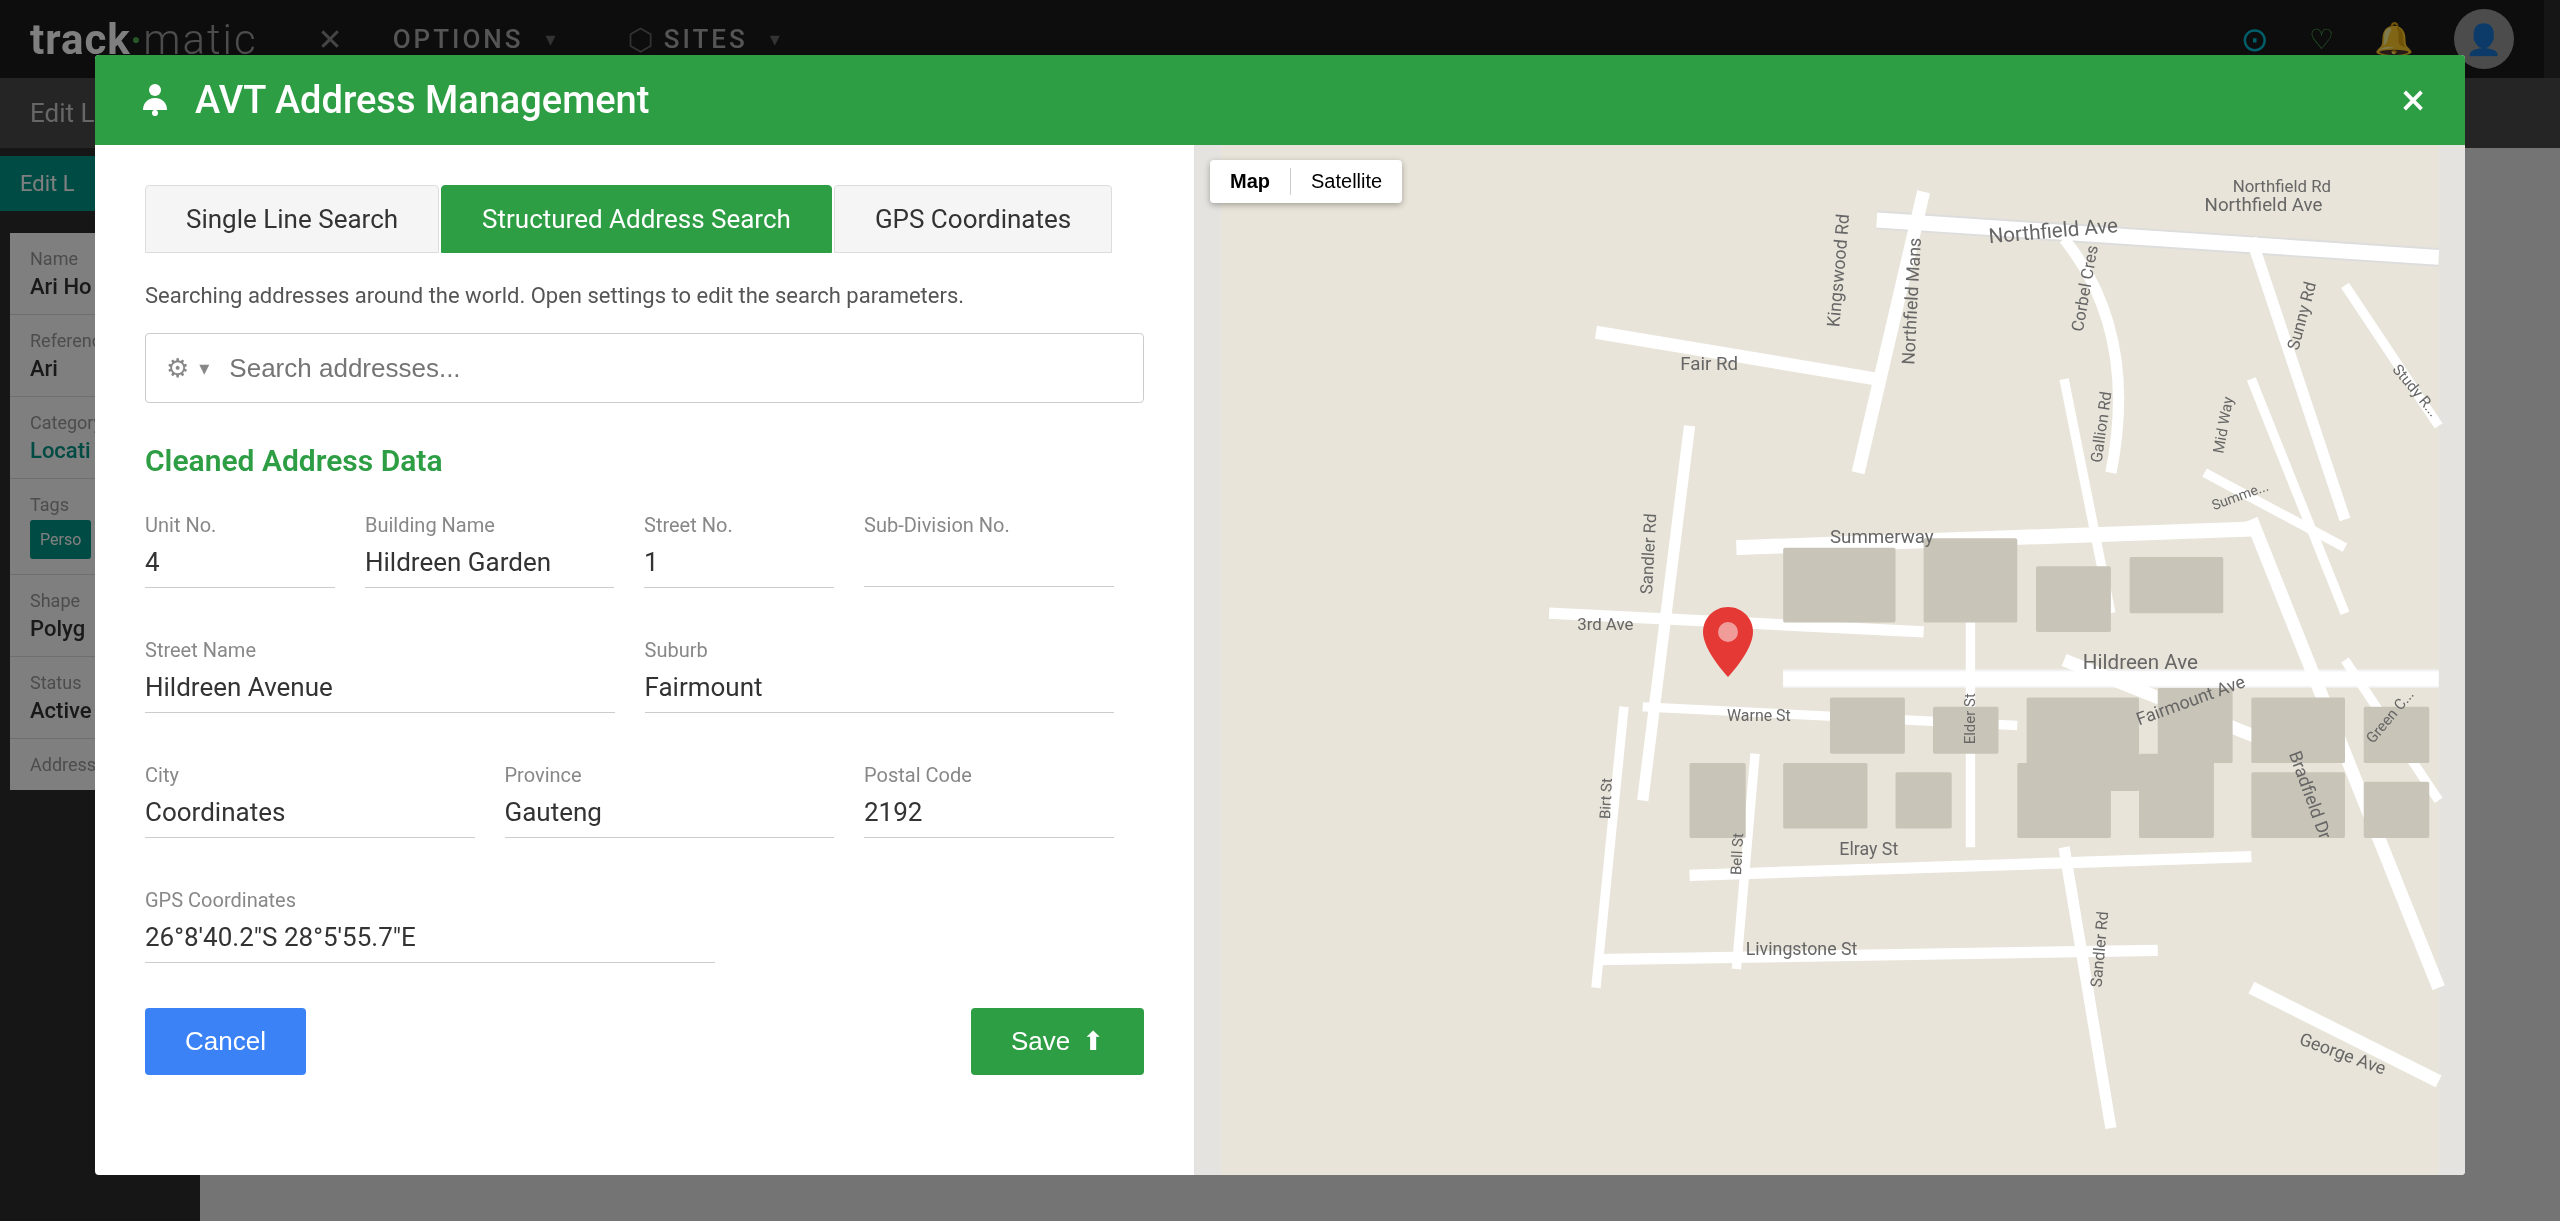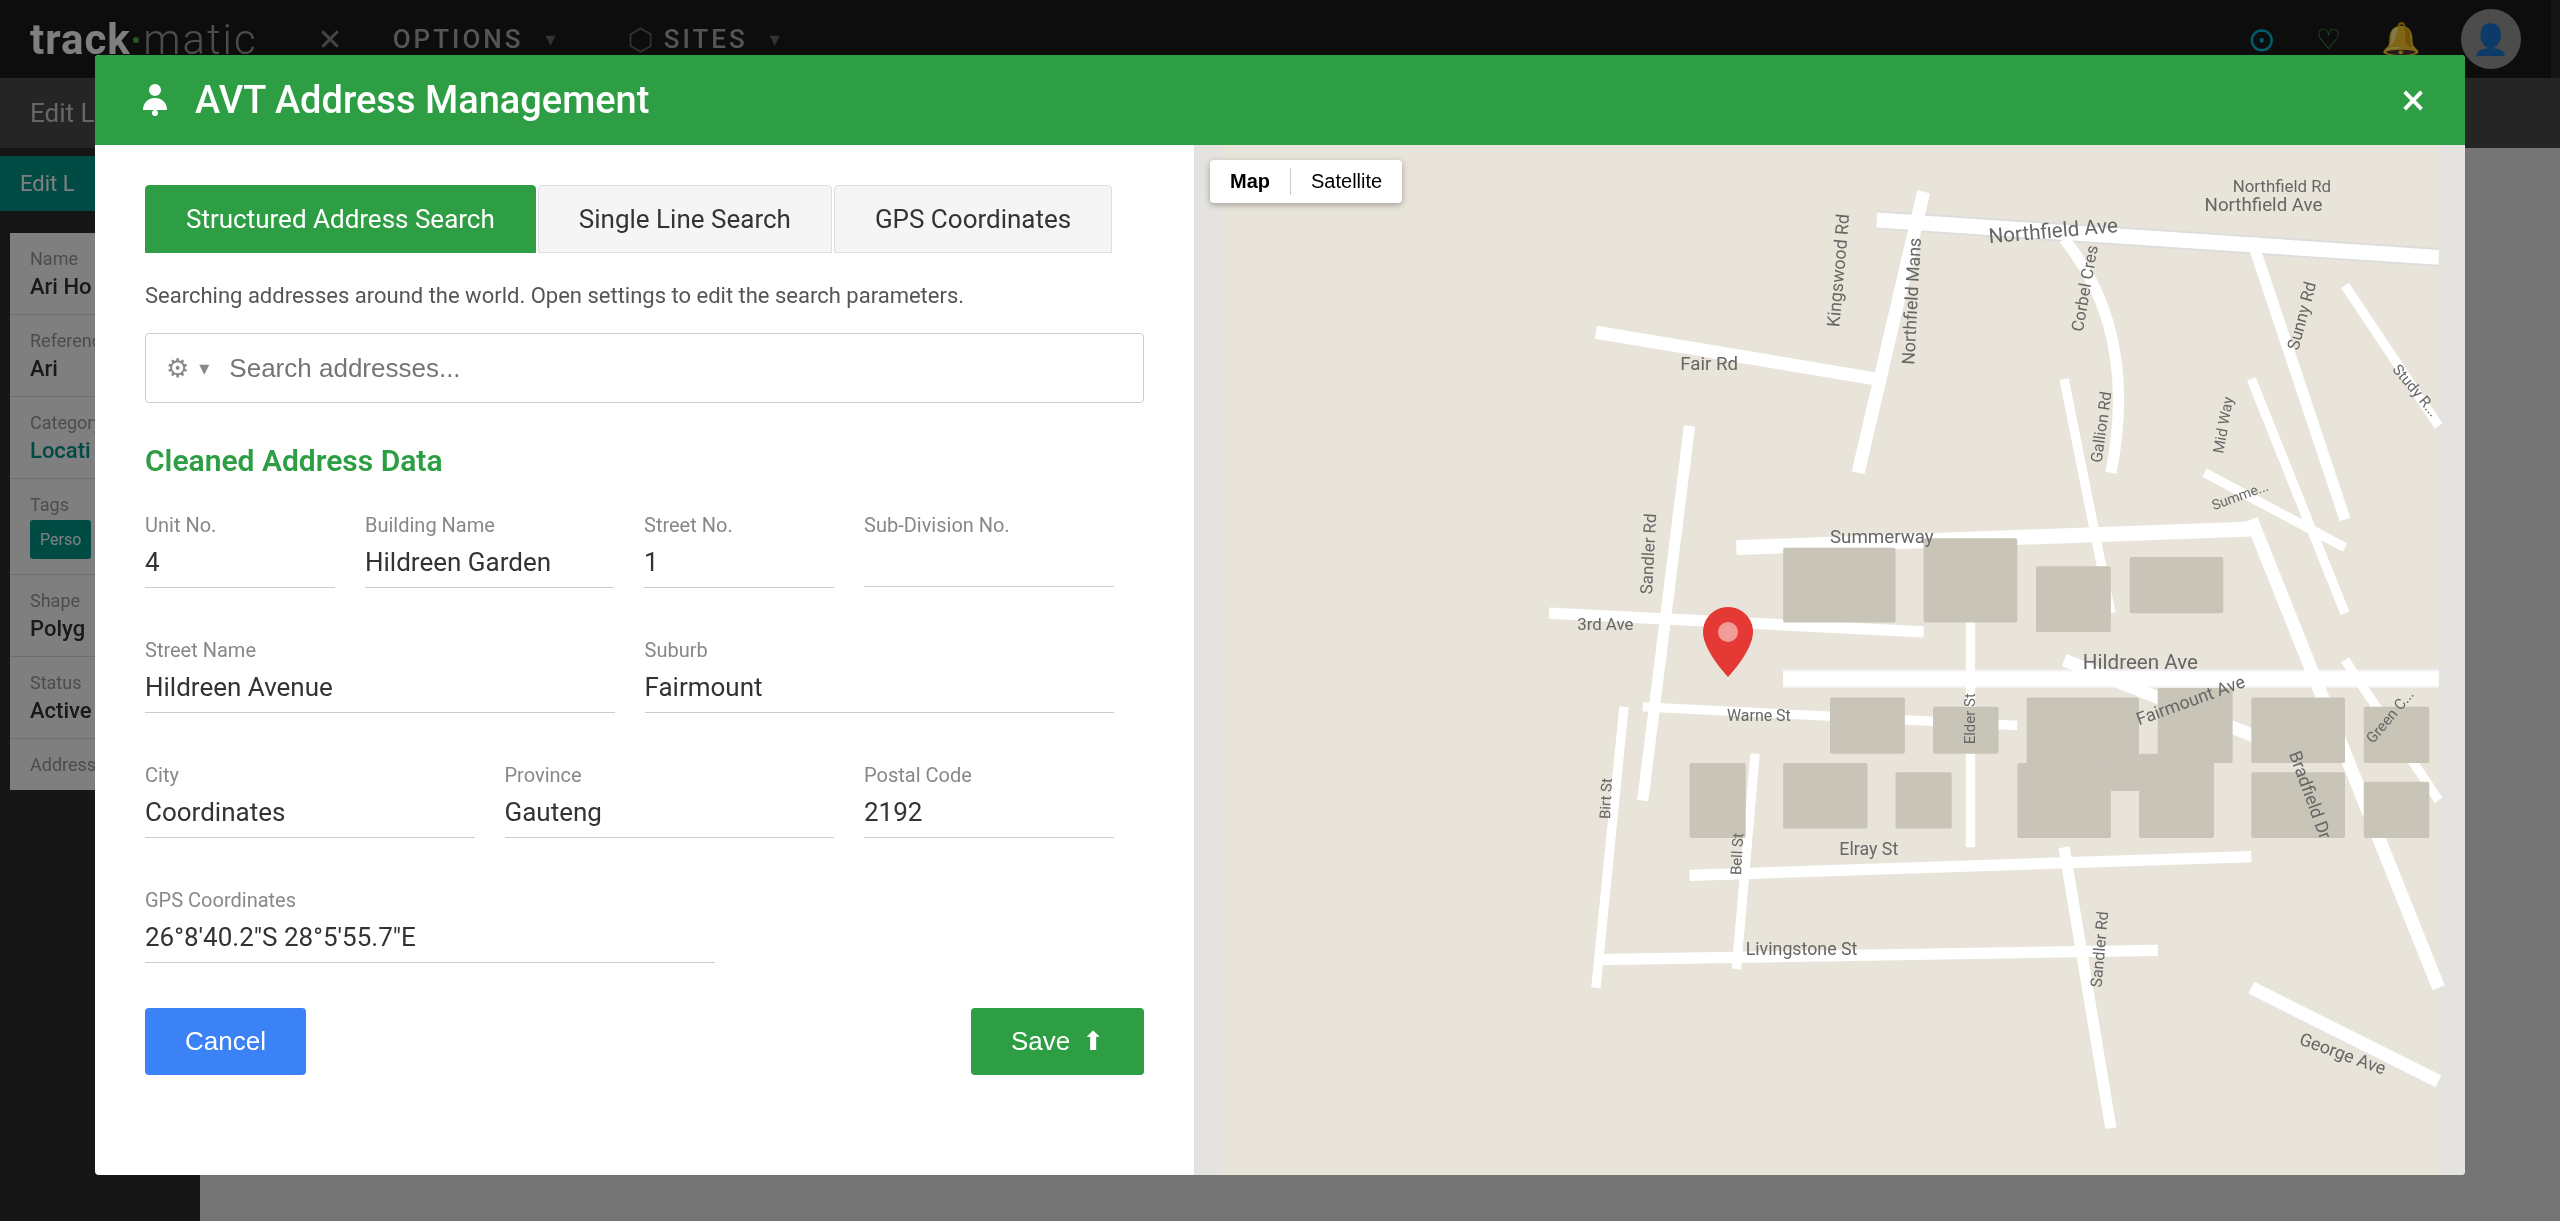--- a/index.html
+++ b/index.html
@@ -8,21 +8,21 @@
       background: #2c2c2c;
       width: 2560px;
       height: 1221px;
       overflow: hidden;
       position: relative;
     }
 
     
     .navbar {
       position: absolute;
-      top: 0; left: 0; right: 9px;
+      top: 0; left: 0; right: 16px;
       height: 78px;
       background: #1a1a1a;
       display: flex;
       align-items: center;
       padding: 0 30px;
       z-index: 10;
     }
     .navbar-brand {
       color: #fff;
       font-size: 38px;
@@ -407,25 +407,25 @@
     </span>
     <span class="modal-title">AVT Address Management</span>
     <span class="modal-close-btn">×</span>
   </div>
 
   <div class="modal-body">
 
     <div class="modal-left">
 
       <div class="tabs">
+        <div class="tab">
+          <span>Single Line Search</span>
+        </div>
         <div class="tab active">
           <span>Structured Address Search</span>
-        </div>
-        <div class="tab">
-          <span>Single Line Search</span>
         </div>
         <div class="tab">
           <span>GPS Coordinates</span>
         </div>
       </div>
 
       <div class="search-info">Searching addresses around the world. Open settings to edit the search parameters.</div>
 
       <div class="search-bar">
         <span class="search-bar-icon">⚙</span>

